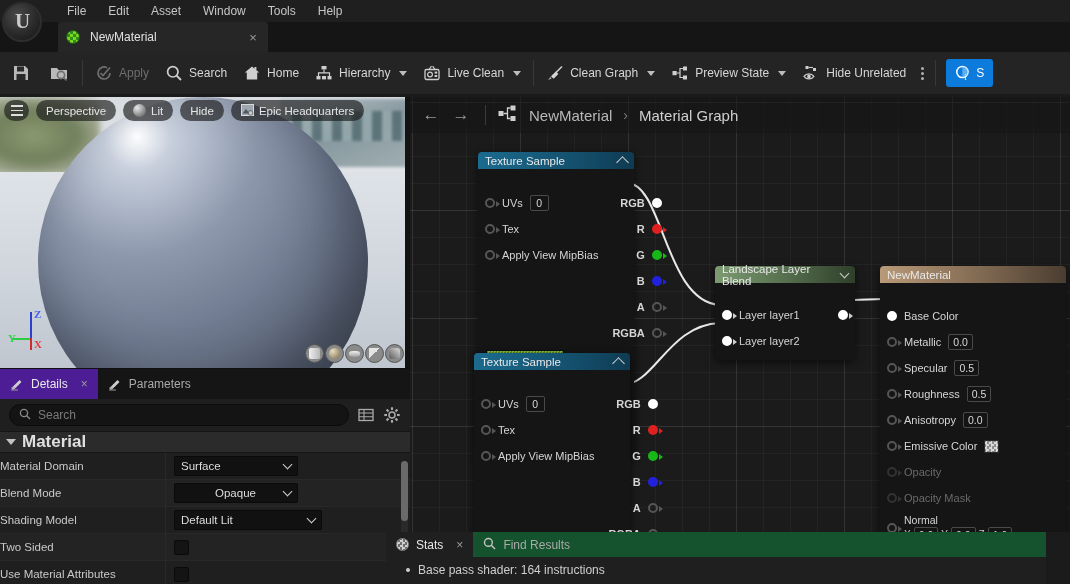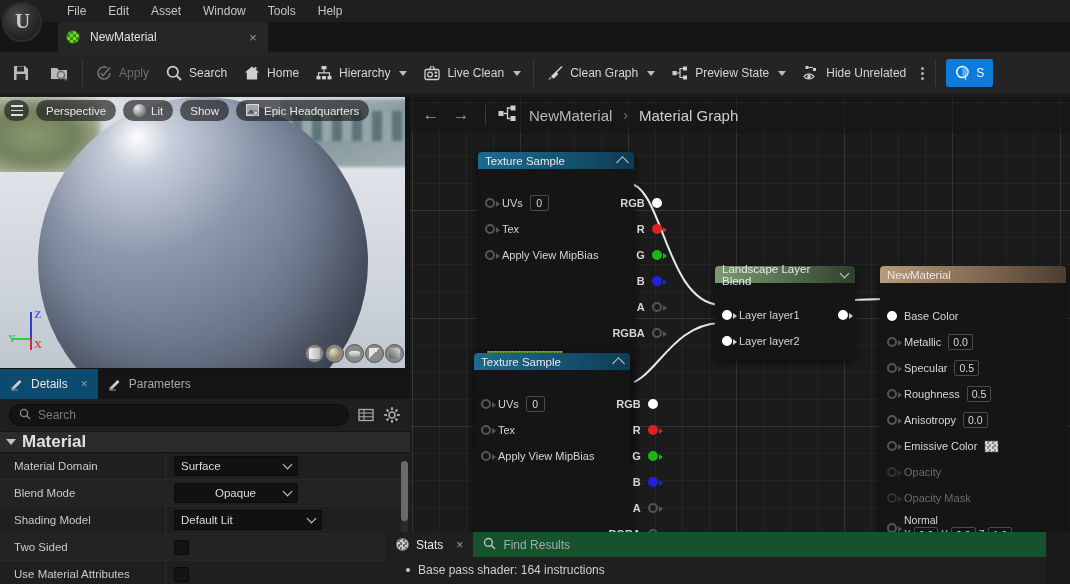--- a/index.html
+++ b/index.html
@@ -162,21 +162,21 @@
   
   .details {
     position: absolute; left: 0; top: 368px; width: 410px; height: 216px;
     background: #1f1f1f; border-top: 1px solid #101010;
   }
   .dtabs { display: flex; height: 30px; background: #151515; }
   .dtab {
     display: flex; align-items: center; gap: 7px; padding: 0 10px; height: 30px;
     font-size: 12px; color: #a9a9a9;
   }
-  .dtab.active { background: #0c4a6e; color: #e8e8e8; }
+  .dtab.active { background: #4c1d95; color: #e8e8e8; }
   .dtab-close { font-size: 12px; color: #9a9a9a; margin-left: 6px; cursor: pointer; }
   .pencil-ico { width: 14px; height: 14px; position: relative; flex:0 0 auto; }
   .dsearch-row {
     display: flex; align-items: center; gap: 8px; padding: 5px 9px; height: 32px;
     background: #1f1f1f;
   }
   .dsearch {
     flex: 1 1 auto; height: 22px; border-radius: 11px; background: #141414;
     border: 1px solid #0c0c0c; display: flex; align-items: center; gap: 7px;
     padding: 0 9px; font-size: 12px; color: #7a7a7a;
@@ -190,21 +190,21 @@
     width: 0; height: 0; border-left: 5px solid transparent; border-right: 5px solid transparent;
     border-top: 6px solid #c2c2c2;
   }
   .cat-label { font-size: 17px; color: #e0e0e0; font-weight: bold; }
   .prop-row {
     height: 27px; display: flex; align-items: center; border-bottom: 1px solid #282828;
   }
   .prop-row:nth-child(even) { background: #232323; }
   .prop-row:nth-child(odd) { background: #1f1f1f; }
   .prop-name {
-    width: 166px; padding-left: 14px; font-size: 11.5px; color: #c9c9c9;
+    width: 166px; font-size: 11.5px; color: #c9c9c9;
     border-right: 1px solid #292929; height: 27px; line-height: 27px;
     overflow: hidden; white-space: nowrap;
   }
   .prop-val { flex: 1 1 auto; padding-left: 8px; display: flex; align-items: center; }
   .combo {
     height: 20px; background: #111; border: 1px solid #0a0a0a; border-radius: 2px;
     display: flex; align-items: center; padding: 0 6px; font-size: 11.5px; color: #ddd;
     min-width: 90px; justify-content: space-between; gap: 10px;
   }
   .chk {
@@ -521,21 +521,21 @@
           <i></i>
         </div>
       <div class="vp-pill">
         <span>Perspective</span>
       </div>
       <div class="vp-pill">
         <span style="width:13px;height:13px;border-radius:50%;background:radial-gradient(circle at 32% 30%,#e9e9e9,#8a8a8a 60%,#5a5a5a);"></span>
         <span>Lit</span>
       </div>
       <div class="vp-pill">
-        <span>Show</span>
+        <span>Hide</span>
       </div>
       <div class="vp-pill">
         <span>
           <svg width="13" height="12" viewBox="0 0 13 12">
             <rect x="0.5" y="0.5" width="12" height="11" fill="#9fa6ad" stroke="#d8d8d8"></rect>
             <path d="M1.5 9.5 5 5l2.5 3 2-2 2 3.5z" fill="#4c5a66"></path>
             <circle cx="9.6" cy="9" r="2.3" fill="#c9c9c9" stroke="#444" stroke-width=".6"></circle>
           </svg>
         </span>
         <span>Epic Headquarters</span>

